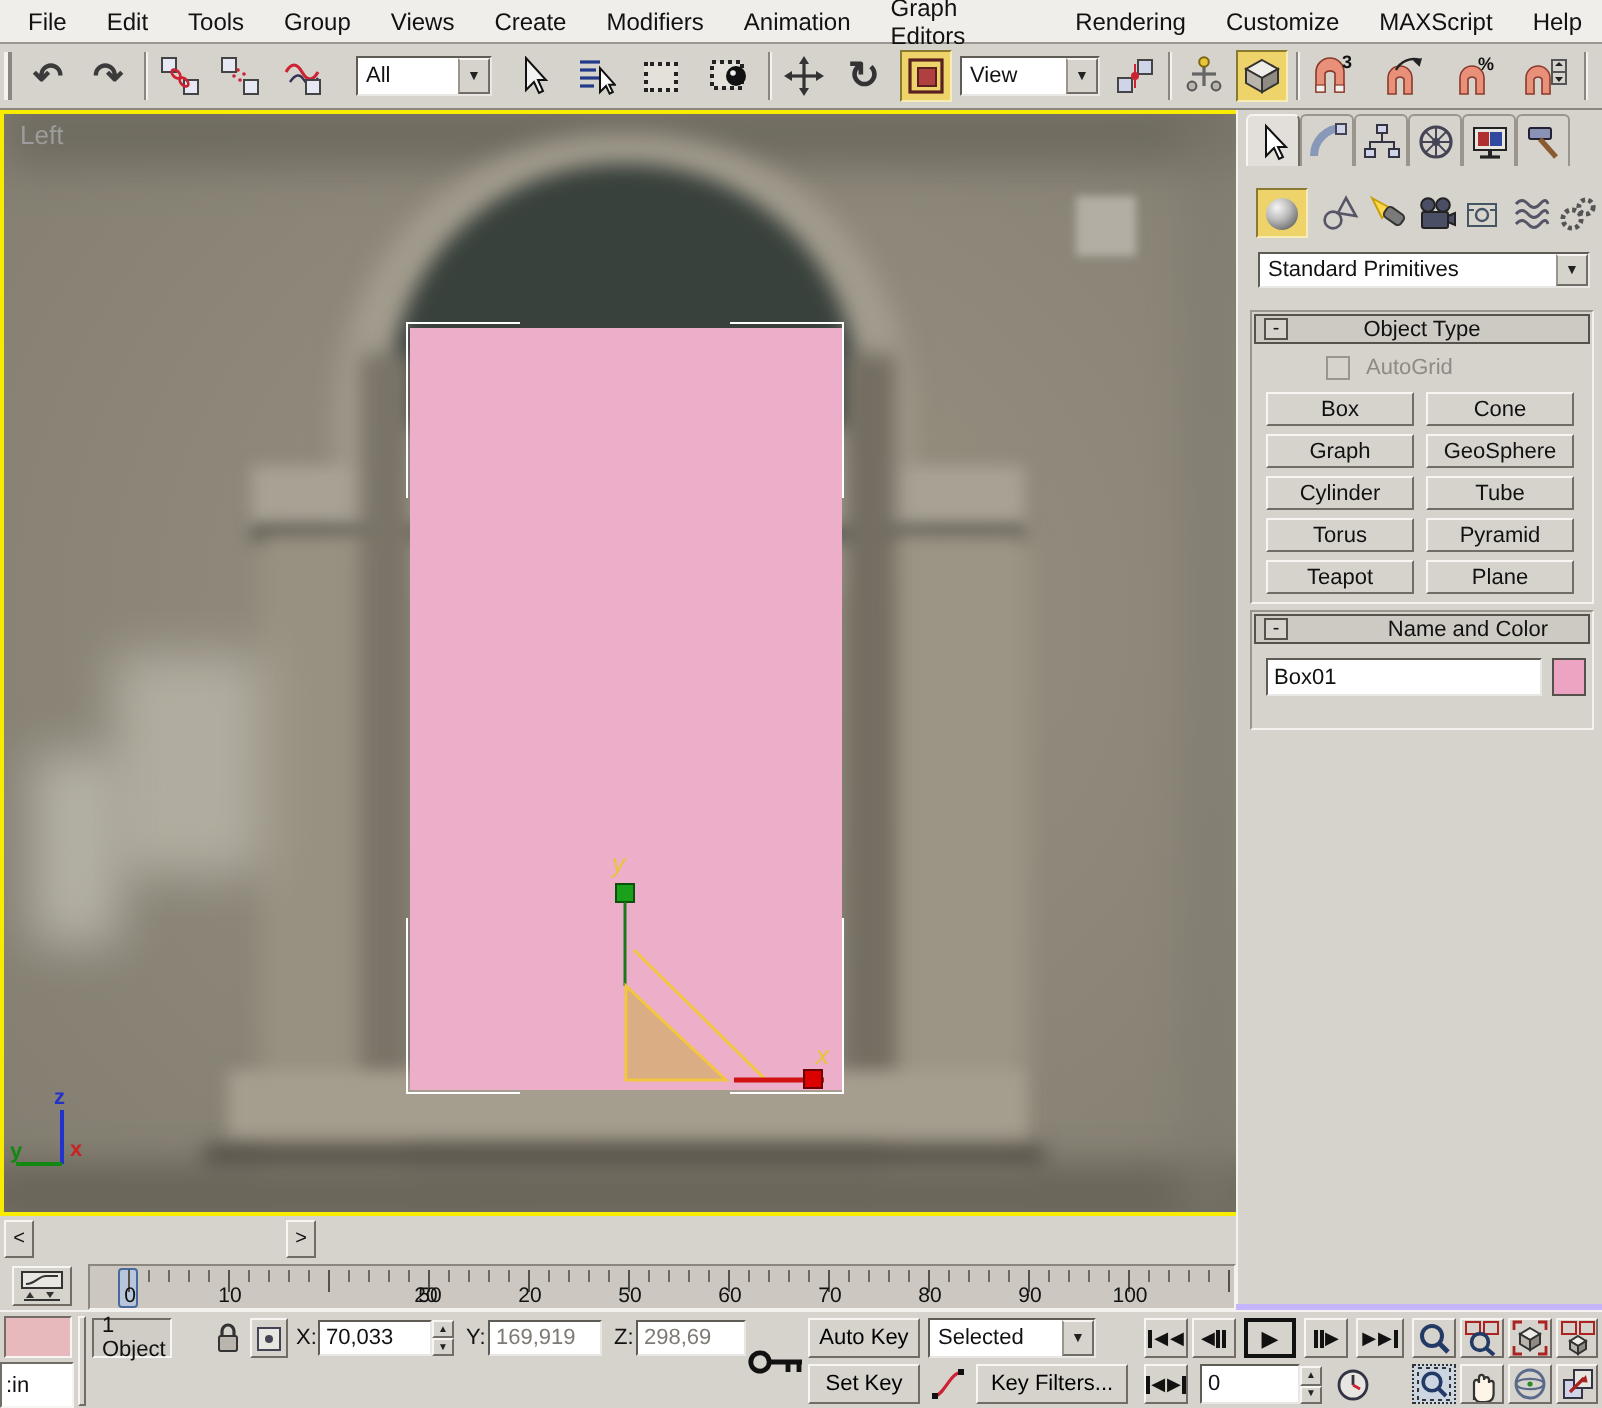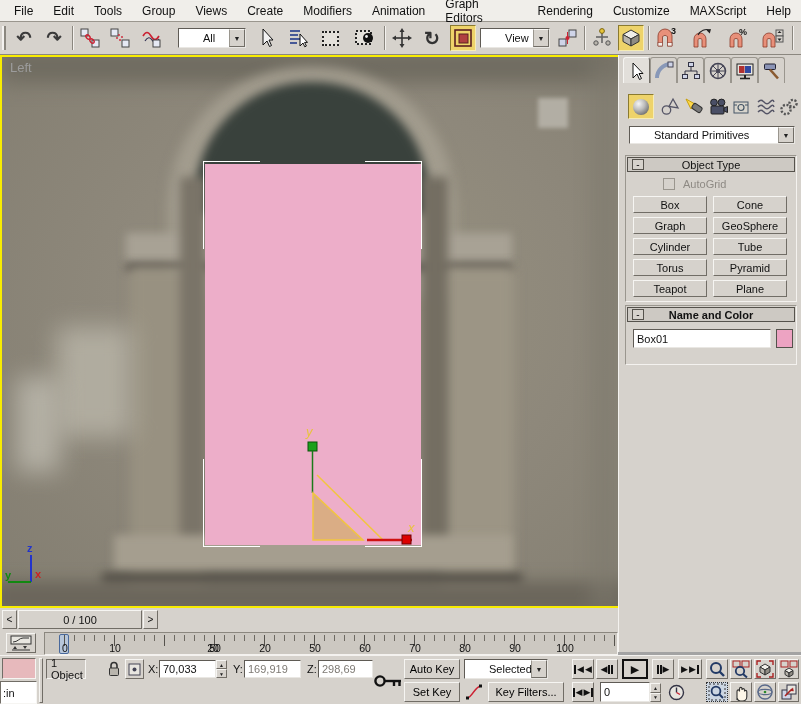--- a/index.html
+++ b/index.html
@@ -1,38 +1,38 @@
 <!DOCTYPE html>
 <html><head>
 <meta charset="utf-8">
 <style>
   * { margin:0; padding:0; box-sizing:border-box; }
   html,body { width:801px; height:704px; }
   body { font-family:"Liberation Sans", sans-serif; font-size:11px; color:#111; background:#d6d2cc; }
-  #root { position:relative; width:801px; height:704px; background:#a3a3a3; overflow:hidden; }
+  #root { position:relative; width:801px; height:704px; background:#c4b5fd; overflow:hidden; }
   .abs { position:absolute; }
   .out { border:1px solid; border-color:#f6f5f2 #716d66 #716d66 #f6f5f2; }
   .in  { border:1px solid; border-color:#716d66 #f6f5f2 #f6f5f2 #716d66; }
   .btn { background:#d6d2cc; border:1px solid; border-color:#f6f5f2 #716d66 #716d66 #f6f5f2; display:flex; align-items:center; justify-content:center; }
   .whitefield { background:#fff; border:1px solid; border-color:#5f5b55 #e9e7e3 #e9e7e3 #5f5b55; display:flex; align-items:center; padding:0 3px; }
   .icon { display:flex; align-items:center; justify-content:center; width:24px; height:24px; }
   .yellowsel { background:#eed36a; border:1px solid; border-color:#8a7a30 #f6ecb5 #f6ecb5 #8a7a30; }
   .sep { width:2px; height:24px; border-left:1px solid #8b877f; border-right:1px solid #f4f2ef; }
   input { font-family:"Liberation Sans", sans-serif; font-size:11px; border:none; outline:none; background:transparent; width:100%; color:#111; }
   svg { display:block; }
 
   
   #menubar { left:0; top:0; width:801px; height:22px; background:#f0eeea; border-bottom:1px solid #9a968e; display:flex; align-items:center; padding-left:4px; }
   .menu-item { padding:0 10px; font-size:12px; color:#111; }
 
   
   #toolbar { left:0; top:22px; width:801px; height:33px; background:#d6d2cc; border-bottom:1px solid #8b877f; }
   #toolbar > * { position:absolute; }
   .dd { background:#fff; border:1px solid; border-color:#5f5b55 #e9e7e3 #e9e7e3 #5f5b55; display:flex; align-items:center; }
-  .dd .ddtxt { flex:1; padding-left:4px; overflow:hidden; white-space:nowrap;margin-left:20px; }
+  .dd .ddtxt { flex:1; padding-left:4px; overflow:hidden; white-space:nowrap; }
   .dd .ddbtn { width:16px; height:100%; background:#d6d2cc; border-left:1px solid #9a968e; display:flex; align-items:center; justify-content:center; font-size:7px; color:#222; }
 
   
   #viewport { left:0; top:55px; width:694px; height:553px; border:2px solid #f8ec00; background:#8e8879; overflow:hidden; }
   #viewport .blur { position:absolute; filter:blur(6px); }
   .vp-label { position:absolute; left:8px; top:3px; color:#9c9c9c; font-size:13px; }
   .bracket { position:absolute; width:57px; height:88px; }
 
   
   #cmdpanel { left:618px; top:55px; width:183px; height:597px; background:#d6d2cc; border-left:1px solid #f4f2ef; }
@@ -415,34 +415,31 @@
       <button class="objbtn">Tube</button>
       <button class="objbtn">Torus</button>
       <button class="objbtn">Pyramid</button>
       <button class="objbtn">Teapot</button>
       <button class="objbtn">Plane</button>
     </div>
 
     <div class="groove" style="left:6px;top:250px;width:172px;height:60px;"></div>
     <div class="rollhead" style="left:8px;top:252px;width:168px;height:15px;">
       <span class="minusbox">-</span>
-      <span style="flex:1;text-align:center;margin-right:20px;font-weight:bold;">Name and Color</span>
+      <span style="flex:1;text-align:right;margin-right:20px;">Name and Color</span>
     </div>
     <div class="whitefield" style="left:14px;top:274px;width:138px;height:19px;">
       <input value="Box01" style="">
     </div>
     <div class="swatch" style="left:157px;top:274px;width:17px;height:19px;"></div>
   </div>
 
   <div id="timeslider" class="abs">
     <div class="btn" style="position:absolute;left:2px;top:2px;width:15px;height:19px;font-size:10px;">
         <span>&lt;</span>
-      </div>
-    <div class="btn" style="position:absolute;left:18px;top:2px;width:124px;height:19px;">
-        <span>0 / 100</span>
       </div>
     <div class="btn" style="position:absolute;left:143px;top:2px;width:15px;height:19px;font-size:10px;">
         <span>&gt;</span>
       </div>
   </div>
 
   <div id="trackbar" class="abs">
     <div class="btn" style="position:absolute;left:6px;top:1px;width:30px;height:20px;">
       <svg width="22" height="16">
           <rect x="1" y="1" width="20" height="8" fill="#e8e6e0" stroke="#333"></rect>

